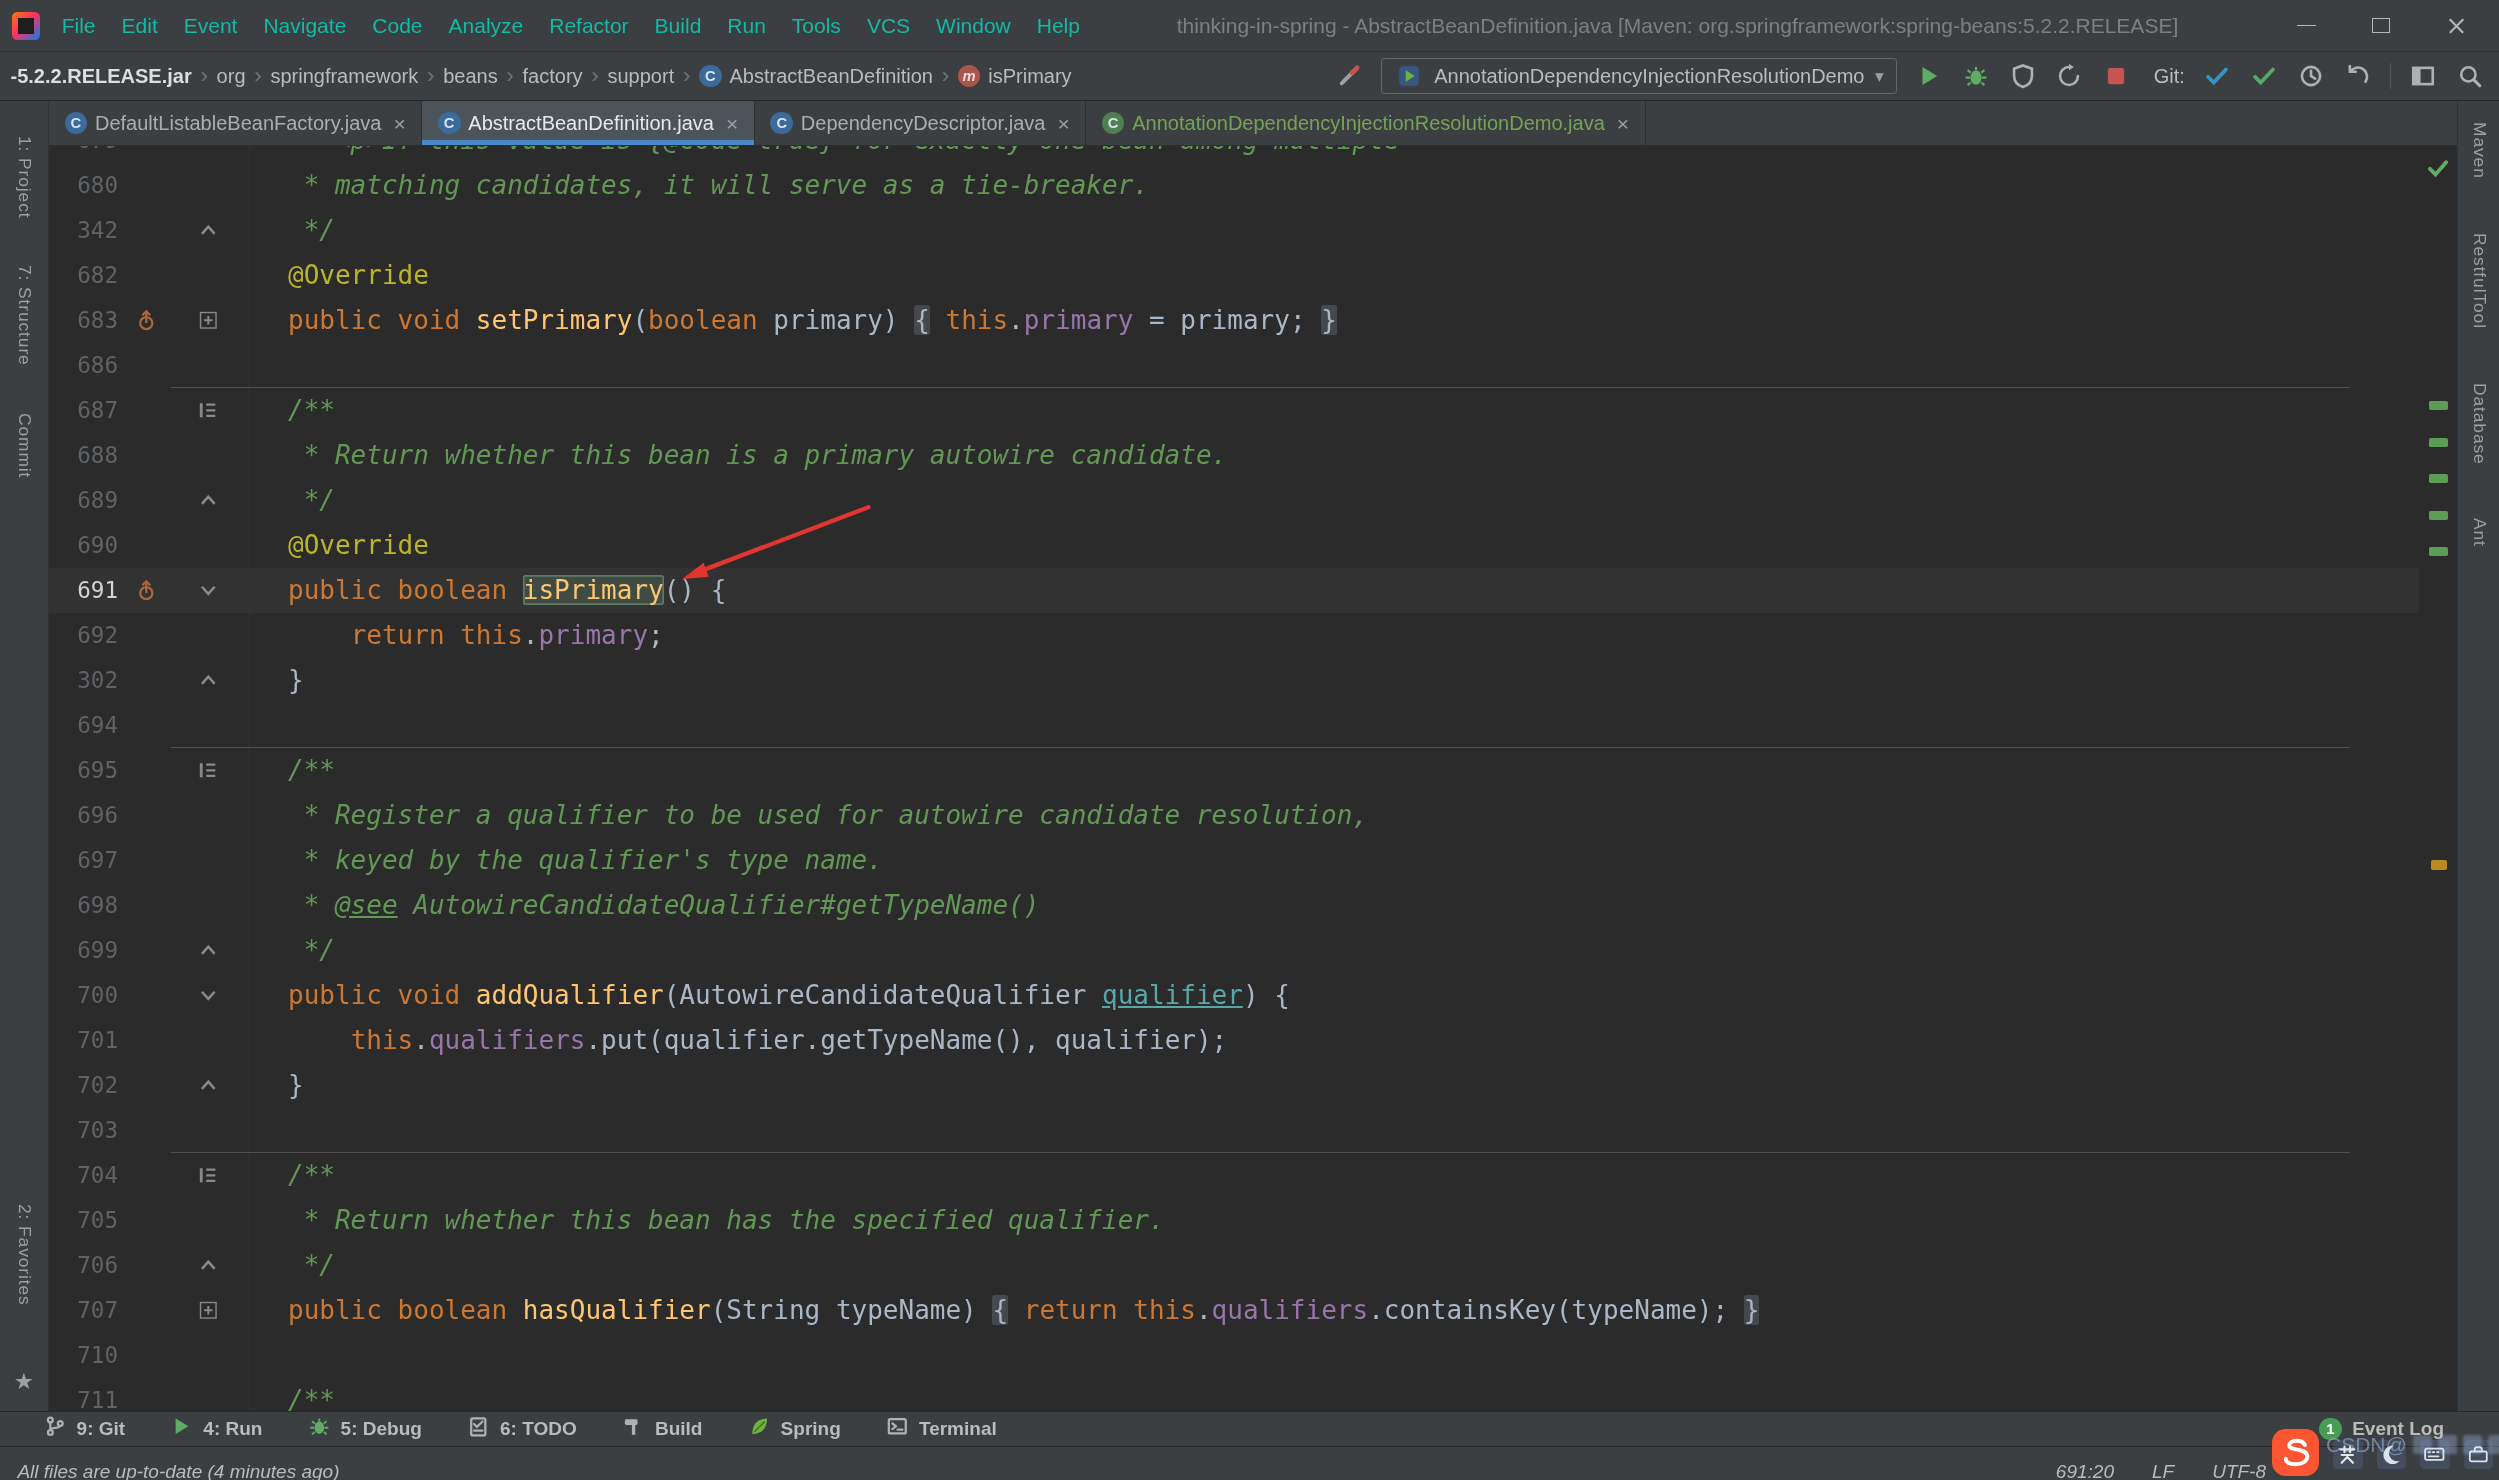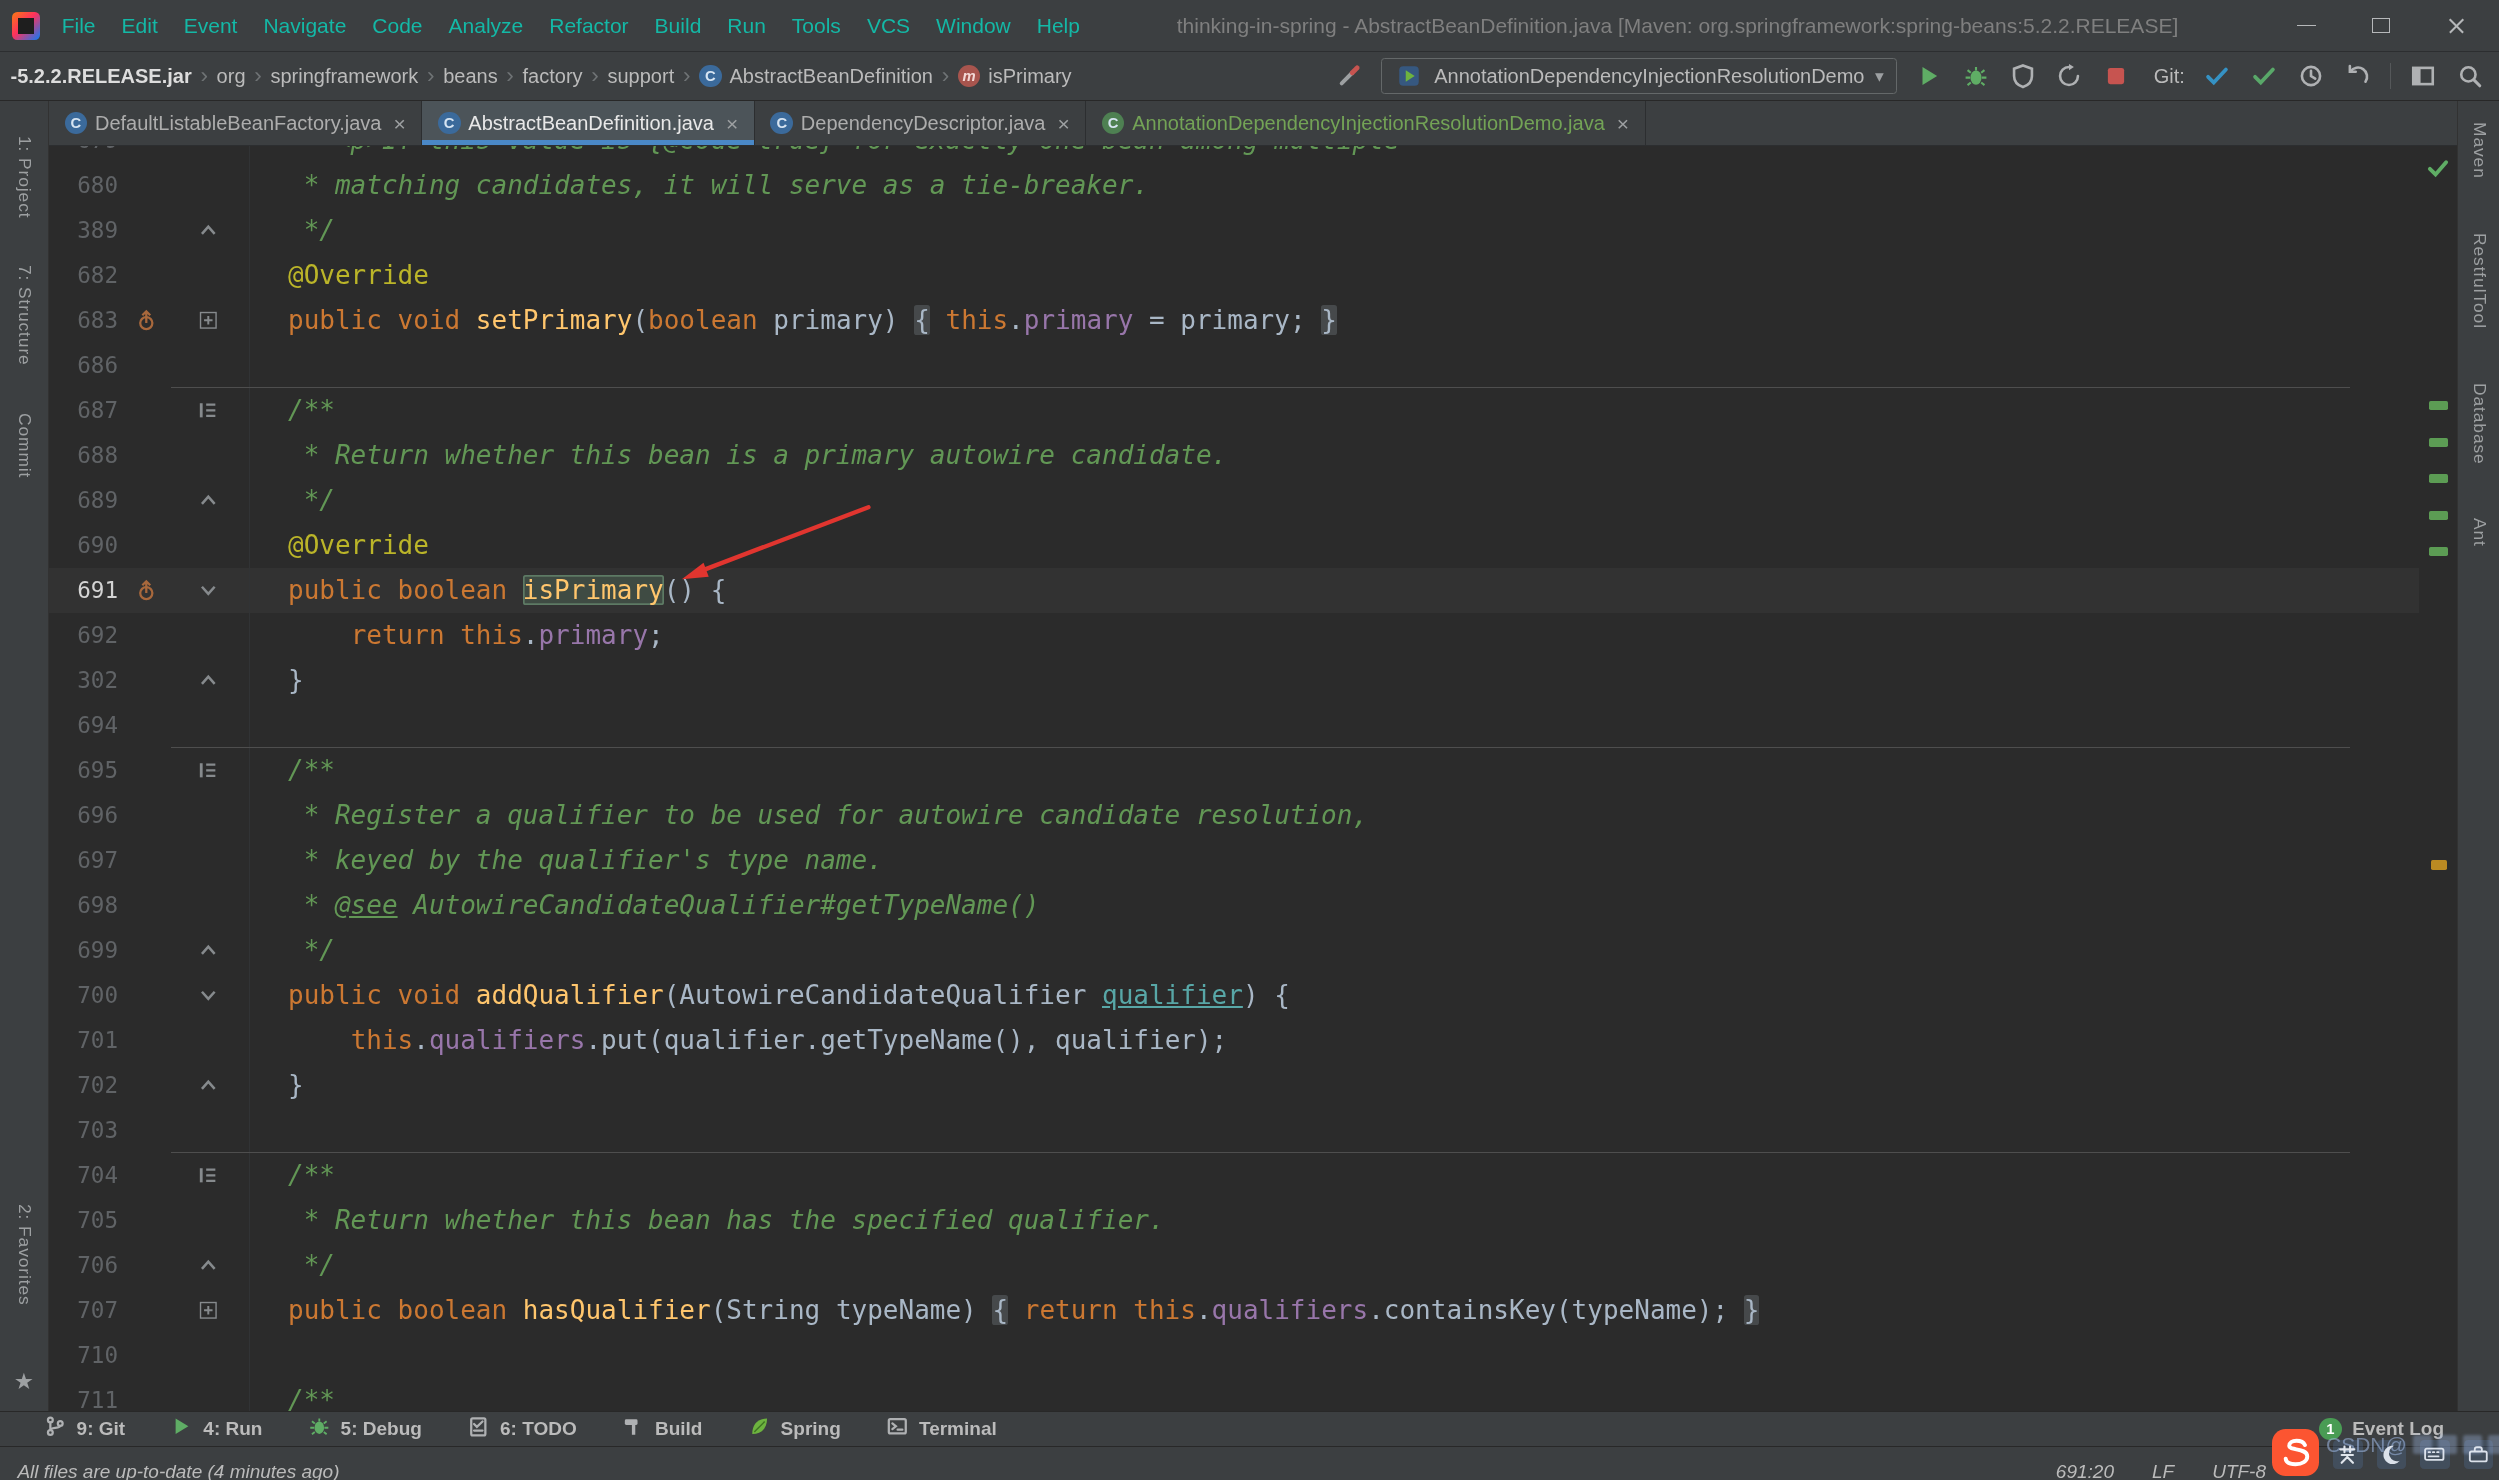--- a/index.html
+++ b/index.html
@@ -329,21 +329,21 @@
             <span class="foldc" data-name="fold-column"></span>
             <span class="codetxt" data-name="code-text"><span class="tok-cmt" data-name="code-token"> * &lt;p&gt;If this value is {@code true} for exactly one bean among multiple</span></span>
           </div>
           <div class="row" data-name="code-line">
             <span class="ln" data-name="line-number">680</span>
             <span class="ovr" data-name="gutter-space"></span>
             <span class="foldc" data-name="fold-column"></span>
             <span class="codetxt" data-name="code-text"><span class="tok-cmt" data-name="code-token"> * matching candidates, it will serve as a tie-breaker.</span></span>
           </div>
           <div class="row" data-name="code-line">
-            <span class="ln" data-name="line-number">389</span>
+            <span class="ln" data-name="line-number">342</span>
             <span class="ovr" data-name="gutter-space"></span>
             <span class="foldc" data-name="fold-end-icon">
               <svg viewBox="0 0 16 16">
                 <path d="M3.5 10.5 L8 5.5 L12.5 10.5" stroke="#868a8d" stroke-width="1.8" fill="none"></path>
               </svg>
             </span>
             <span class="codetxt" data-name="code-text"><span class="tok-cmt" data-name="code-token"> */</span></span>
           </div>
           <div class="row" data-name="code-line">
             <span class="ln" data-name="line-number">682</span>

